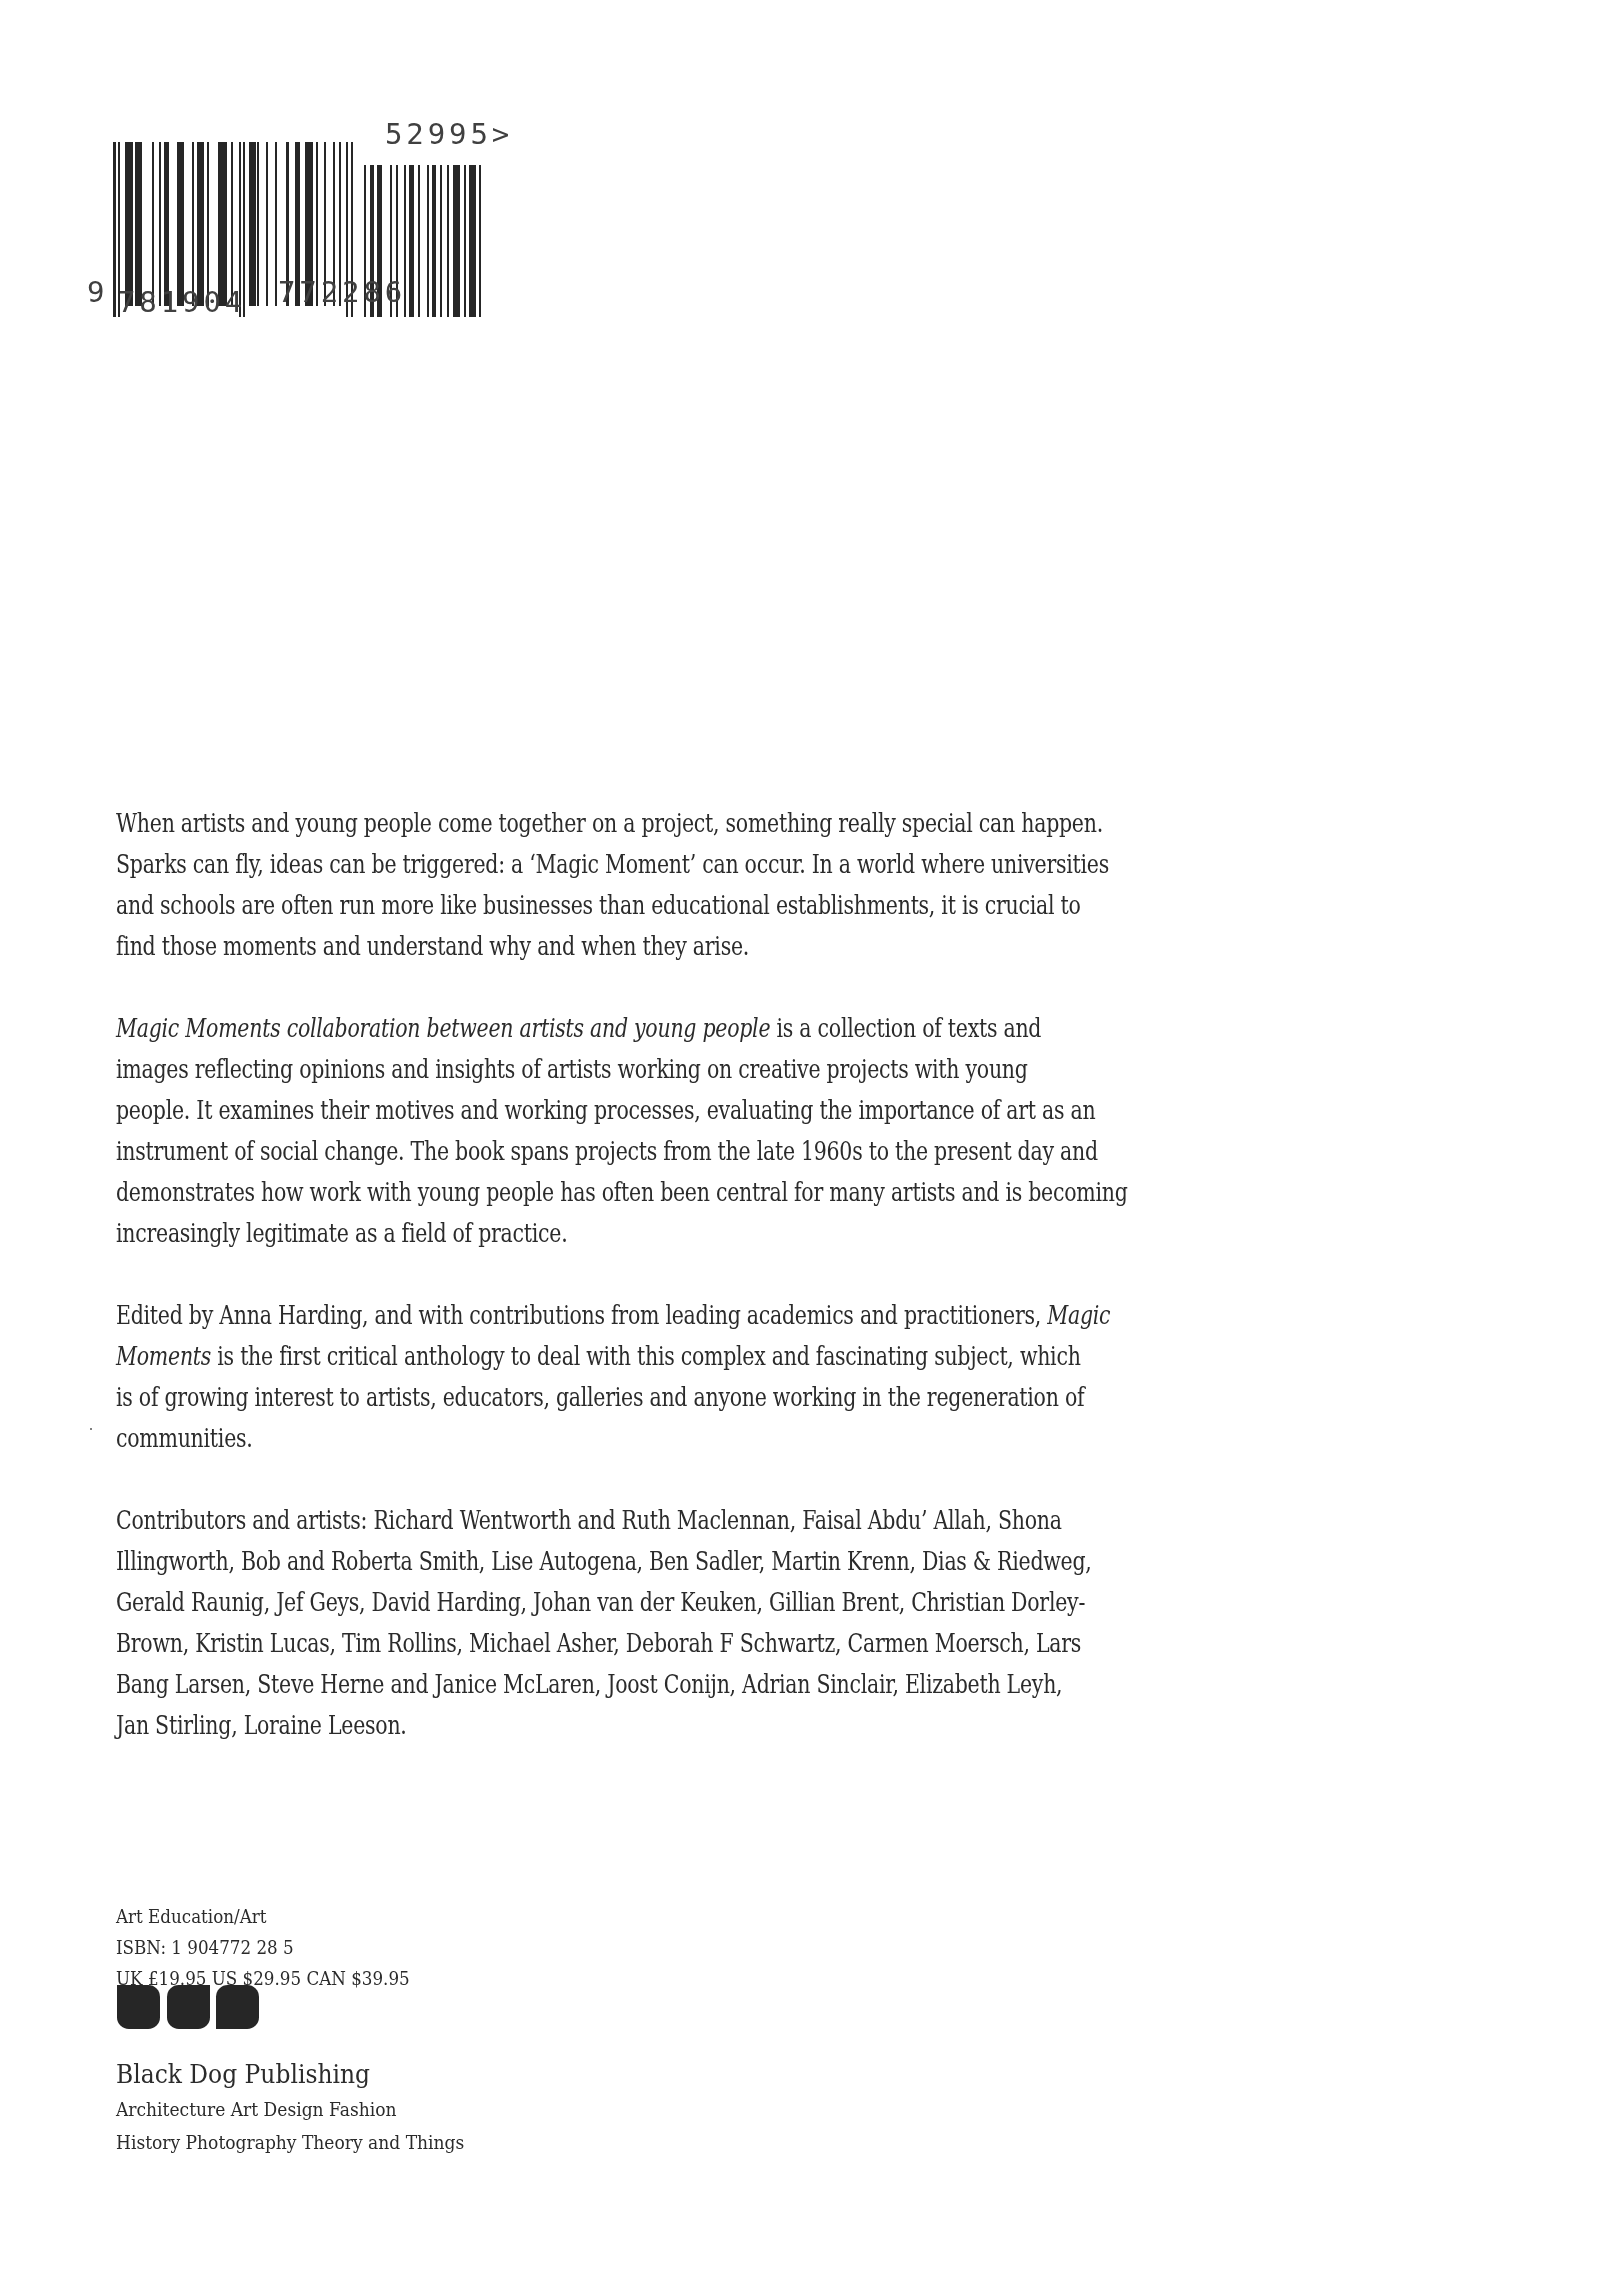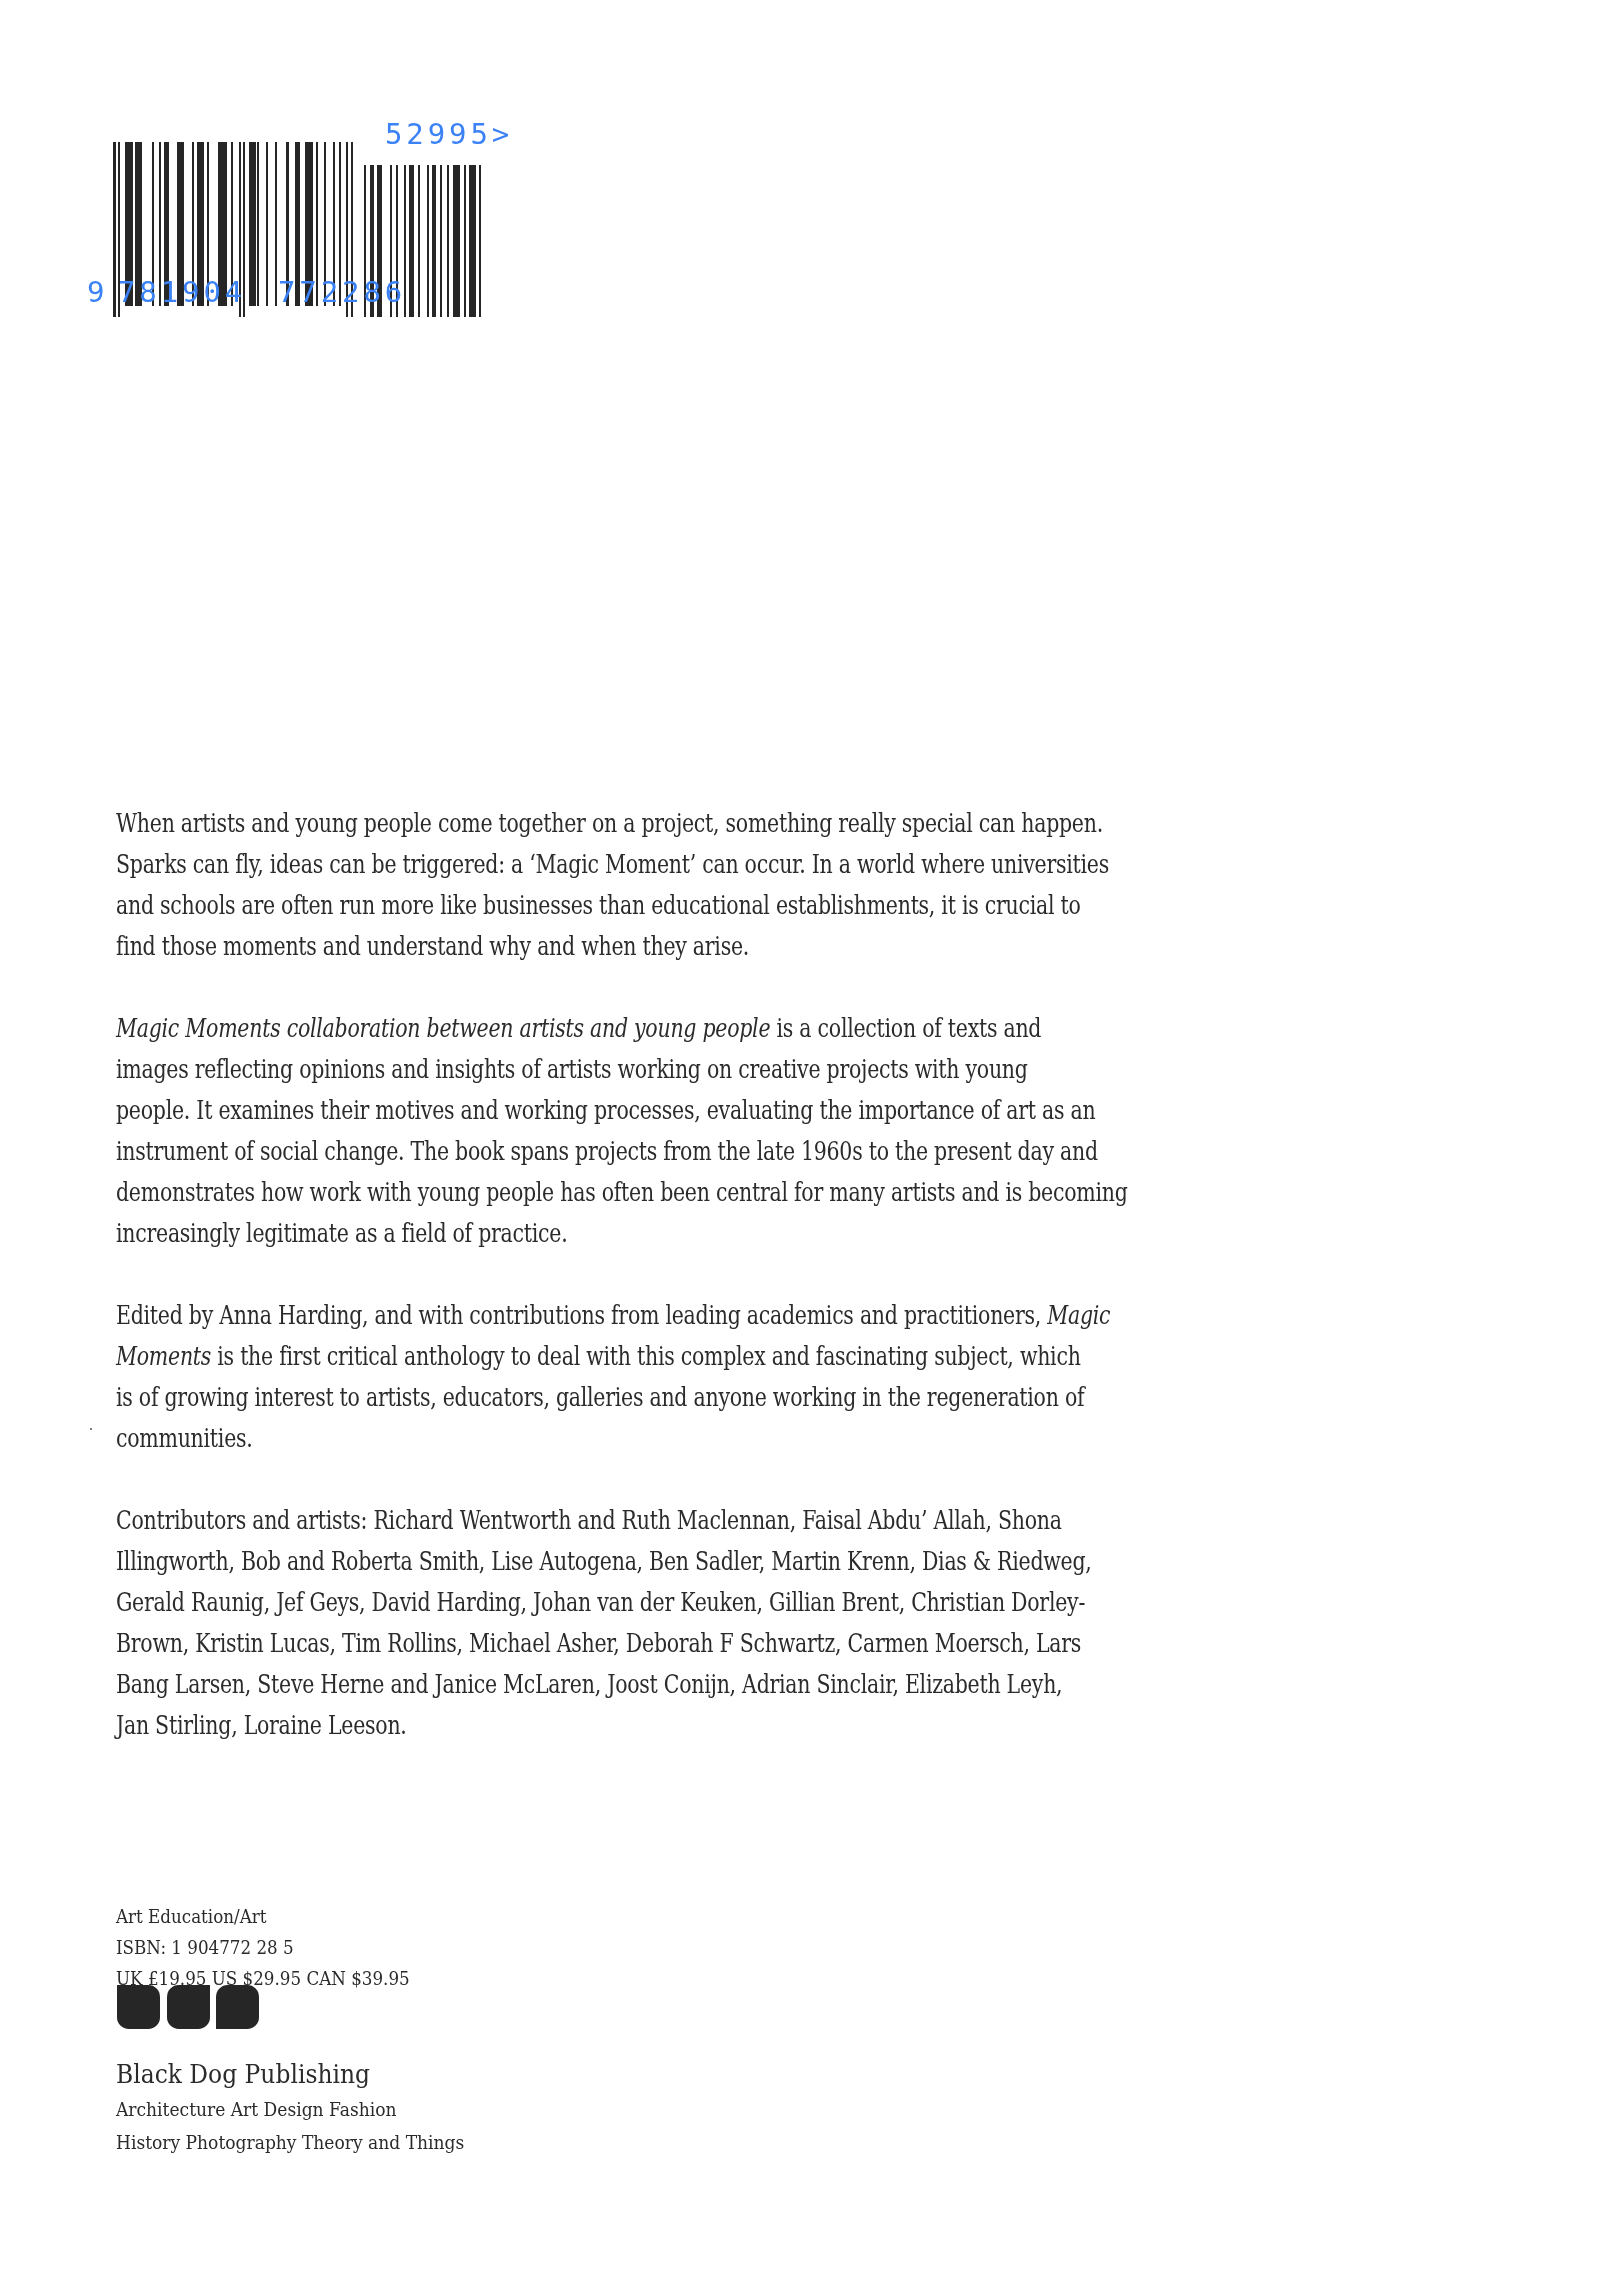--- a/index.html
+++ b/index.html
@@ -6,21 +6,21 @@
     body {
       width: 1623px; height: 2295px; position: relative; overflow: hidden;
       font-family: "DejaVu Serif", "Liberation Serif", serif;
       color: #2b2b2b;
     }
     
     #barcode { position: absolute; left: 79px; top: 118px; width: 419px; height: 196px; }
     #barcode .bar { position: absolute; background: #262626; }
     #barcode .digits {
       position: absolute; font-family: "DejaVu Sans Mono", "Liberation Mono", monospace;
-      font-size: 29px; color: #3b82f6; letter-spacing: 3.9px;
+      font-size: 29px; color: #404040; letter-spacing: 3.9px;
     }
     
     .body-text {
       position: absolute; left: 116px; width: 1440px;
       font-size: 26.5px; line-height: 41px; letter-spacing: -0.3px;
       font-stretch: condensed;
       transform-origin: 0 0;
     }
     .body-text p { margin: 0 0 41px 0; white-space: nowrap; }
     .body-text p .line { display: block; }
@@ -85,21 +85,21 @@
       <div class="bar" style="left: 348px; width: 2px; top: 47px; height: 152px;"></div>
       <div class="bar" style="left: 353px; width: 3.9px; top: 47px; height: 152px;"></div>
       <div class="bar" style="left: 361px; width: 2px; top: 47px; height: 152px;"></div>
       <div class="bar" style="left: 368px; width: 2px; top: 47px; height: 152px;"></div>
       <div class="bar" style="left: 374px; width: 6.5px; top: 47px; height: 152px;"></div>
       <div class="bar" style="left: 385px; width: 2px; top: 47px; height: 152px;"></div>
       <div class="bar" style="left: 390px; width: 6.5px; top: 47px; height: 152px;"></div>
       <div class="bar" style="left: 400px; width: 2px; top: 47px; height: 152px;"></div>
     </div>
   <span class="digits" style="left:7.9px; top:157px;">9</span>
-  <span class="digits" style="left:39px; top:157px;">781904</span>
+  <span class="digits" style="left:39px; top:167px;">781904</span>
   <span class="digits" style="left:162px; top:157px;margin-left:37px;">772286</span>
   <span class="digits" style="left:306px; top:-1.3px;">52995&gt;</span>
 </div>
 
 <div id="blurb" class="body-text">
   <p>
     <span class="line">When artists and young people come together on a project, something really special can happen.</span>
     <span class="line">Sparks can fly, ideas can be triggered: a ‘Magic Moment’ can occur. In a world where universities</span>
     <span class="line">and schools are often run more like businesses than educational establishments, it is crucial to</span>
     <span class="line">find those moments and understand why and when they arise.</span>

